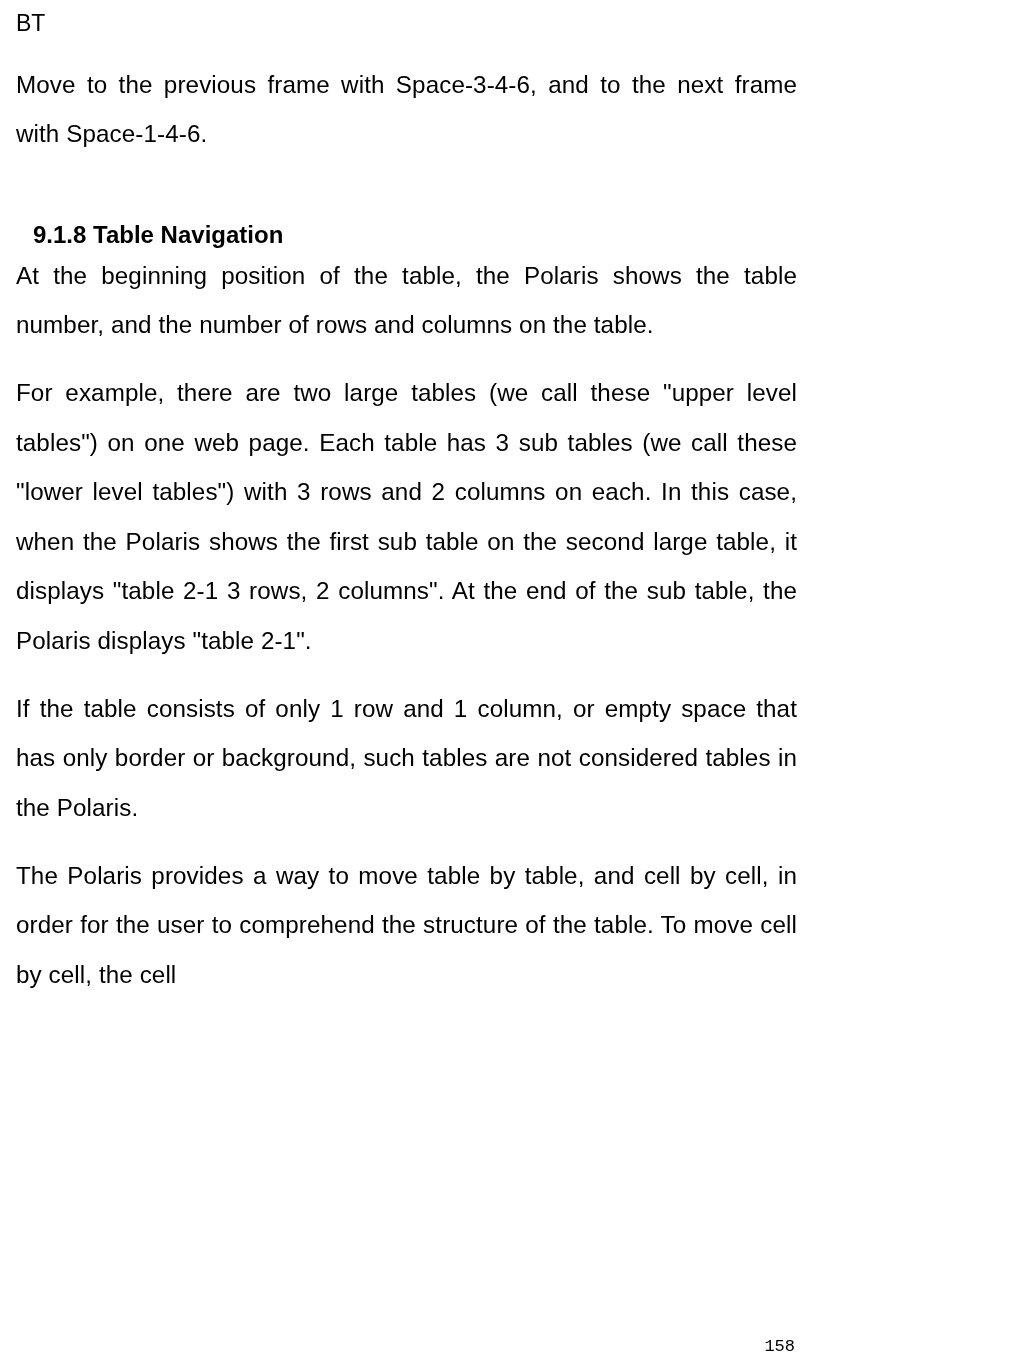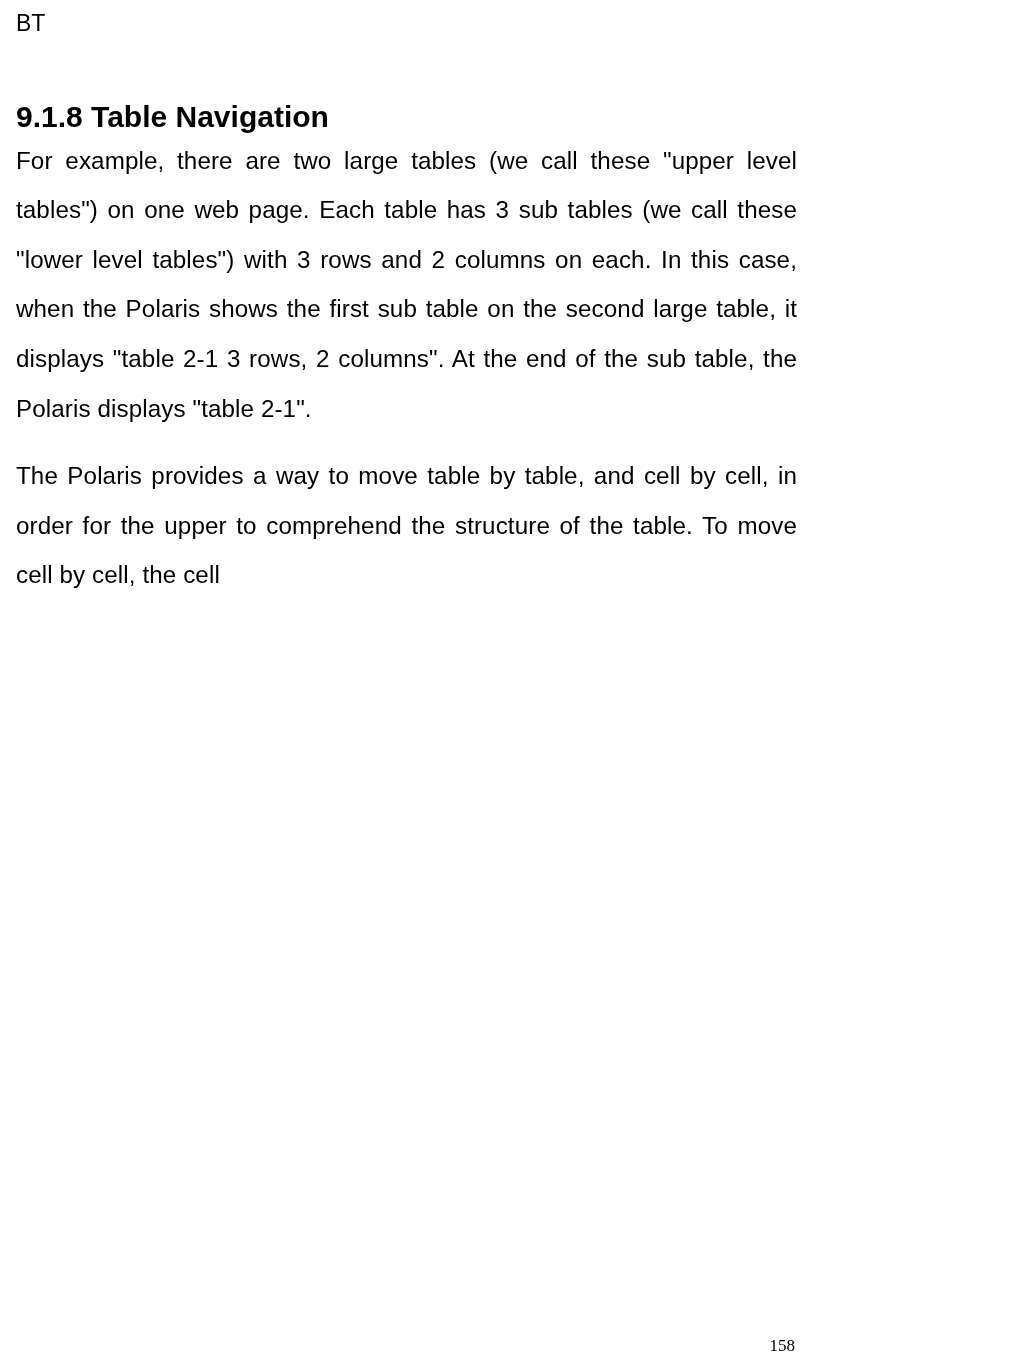--- a/index.html
+++ b/index.html
@@ -26,46 +26,49 @@
     font-size: 24.2px;
     line-height: 2.05;
     text-align: justify;
     margin: 0 0 18px 0;
     letter-spacing: 0.1px;
   }
   p.first-para {
     word-spacing: 5px;
   }
   h3.section-heading {
-    font-size: 30px;
+    font-size: 24px;
     font-weight: bold;
-    margin: 62px 0 2px 0;
+    margin: 62px 0 2px 17px;
   }
   .page-number {
     position: absolute;
     bottom: 14px;
     right: 22px;
-    font-family: Liberation Serif, serif;
+    font-family: Liberation Mono, monospace;
     font-size: 17px;
   }
 </style>
 </head>
 <body>
 
 <div class="page">
 
   <div class="header-label">BT</div>
 
 
 
 
+  <p class="body-text">Move to the previous frame with Space-3-4-6, and to the next frame with Space-1-4-6.</p>
 
   <h3 class="section-heading">9.1.8 Table Navigation</h3>
 
+  <p class="body-text">At the beginning position of the table, the Polaris shows the table number, and the number of rows and columns on the table.</p>
 
   <p class="body-text">For example, there are two large tables (we call these "upper level tables") on one web page. Each table has 3 sub tables (we call these "lower level tables") with 3 rows and 2 columns on each. In this case, when the Polaris shows the first sub table on the second large table, it displays "table 2-1 3 rows, 2 columns". At the end of the sub table, the Polaris displays "table 2-1".</p>
 
+  <p class="body-text">If the table consists of only 1 row and 1 column, or empty space that has only border or background, such tables are not considered tables in the Polaris.</p>
 
-  <p class="body-text">The Polaris provides a way to move table by table, and cell by cell, in order for the upper to comprehend the structure of the table. To move cell by cell, the cell</p>
+  <p class="body-text">The Polaris provides a way to move table by table, and cell by cell, in order for the user to comprehend the structure of the table. To move cell by cell, the cell</p>
 
   <div class="page-number">158</div>
 
 </div>
 
 </body></html>

